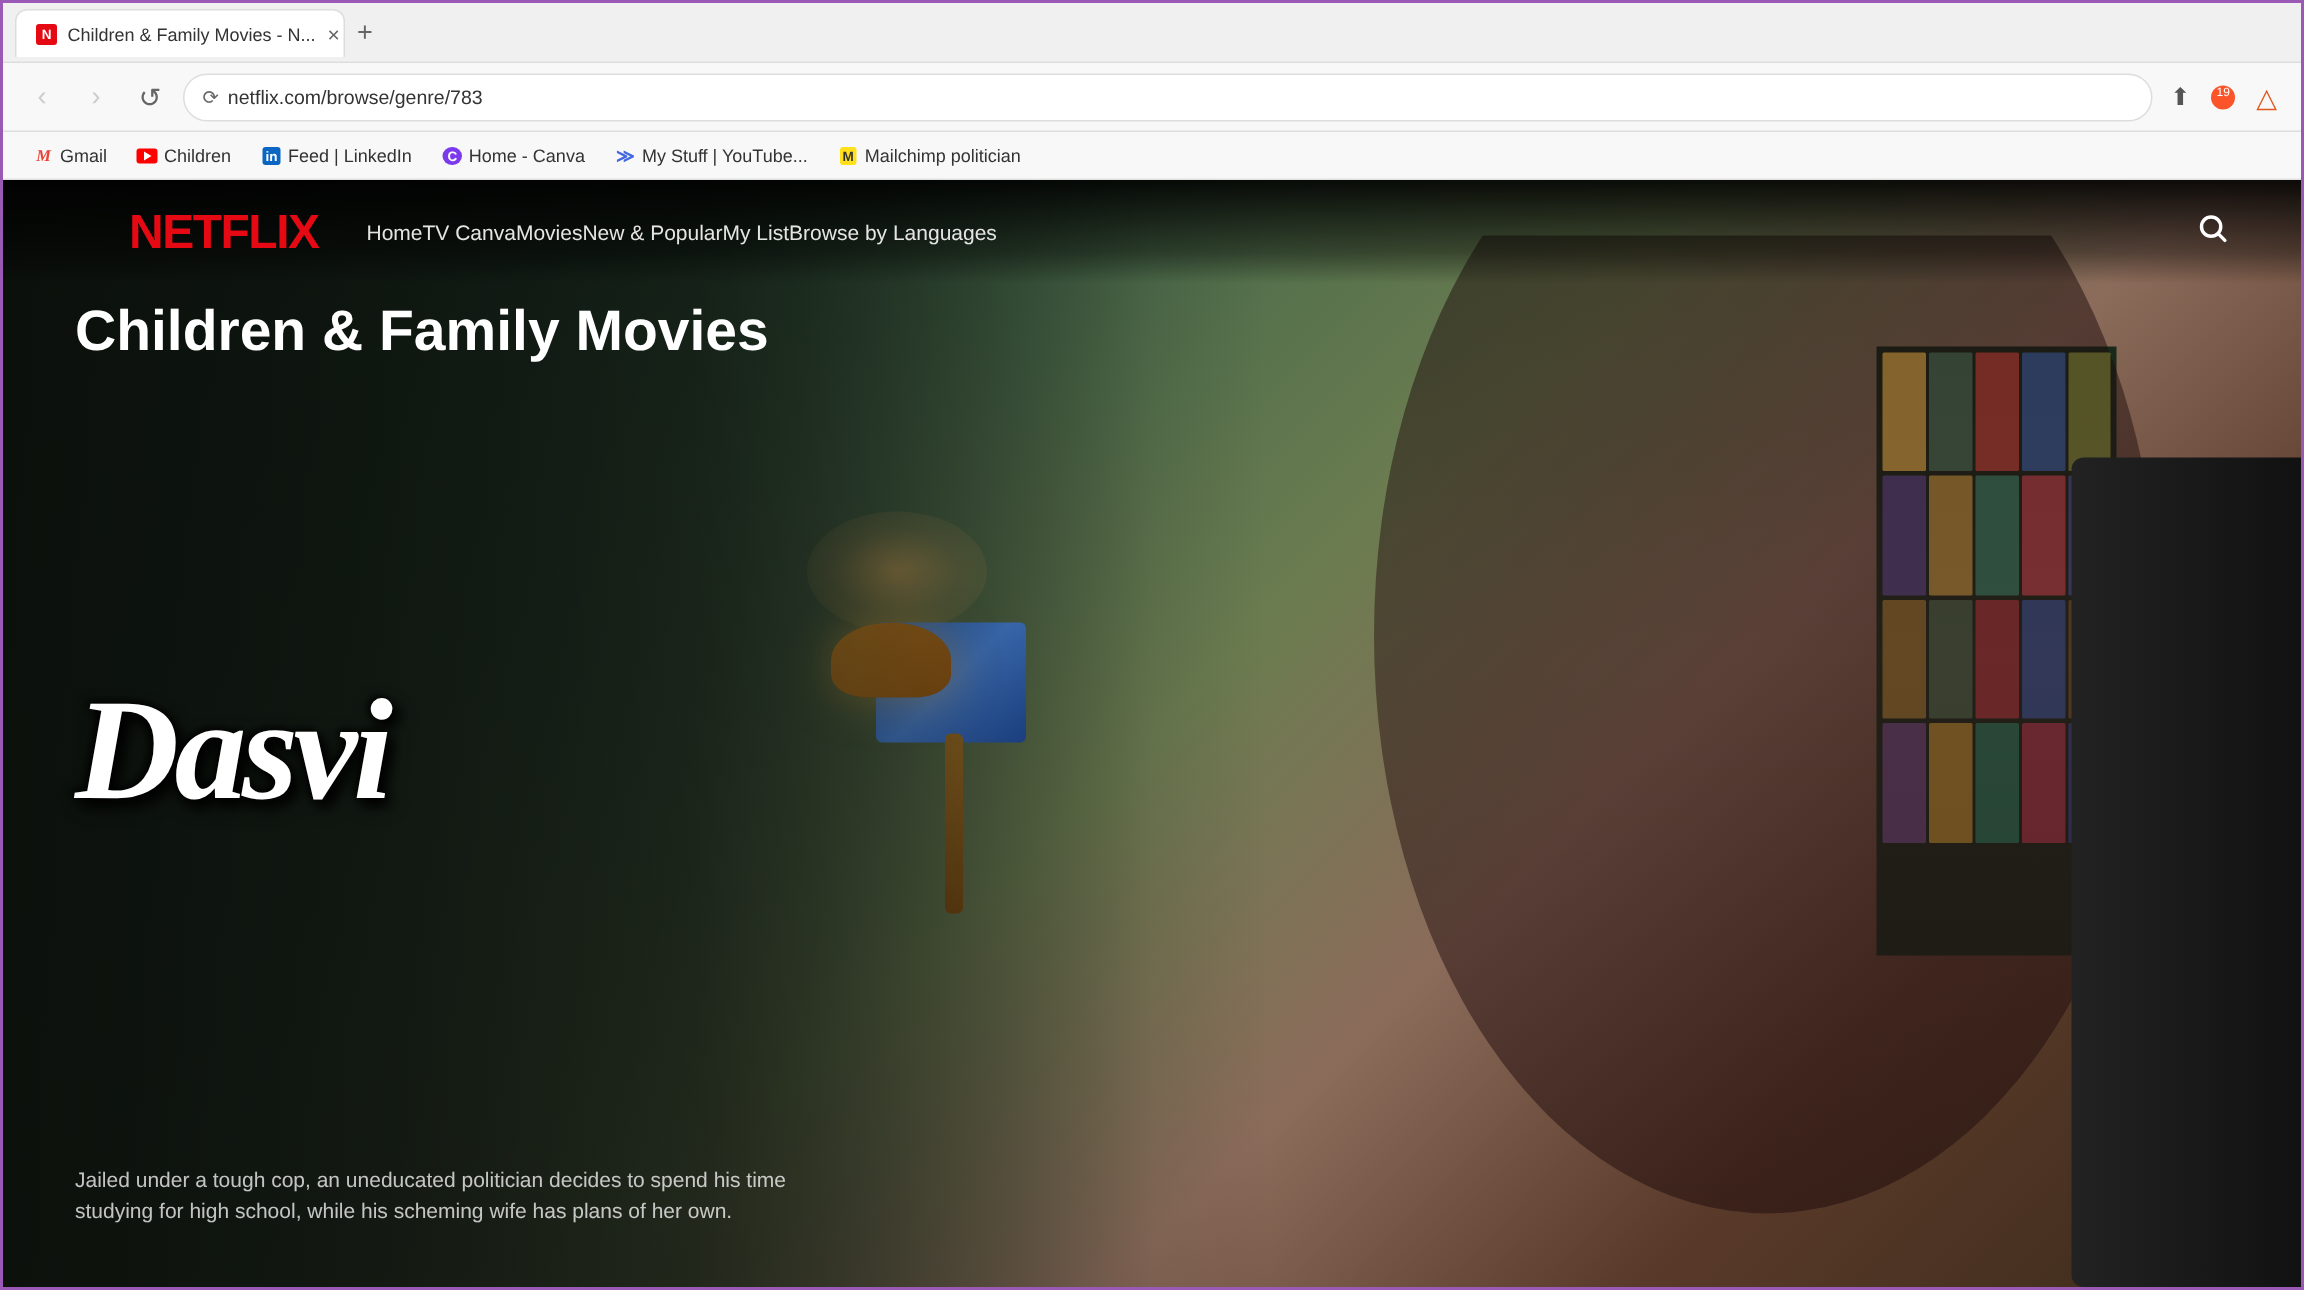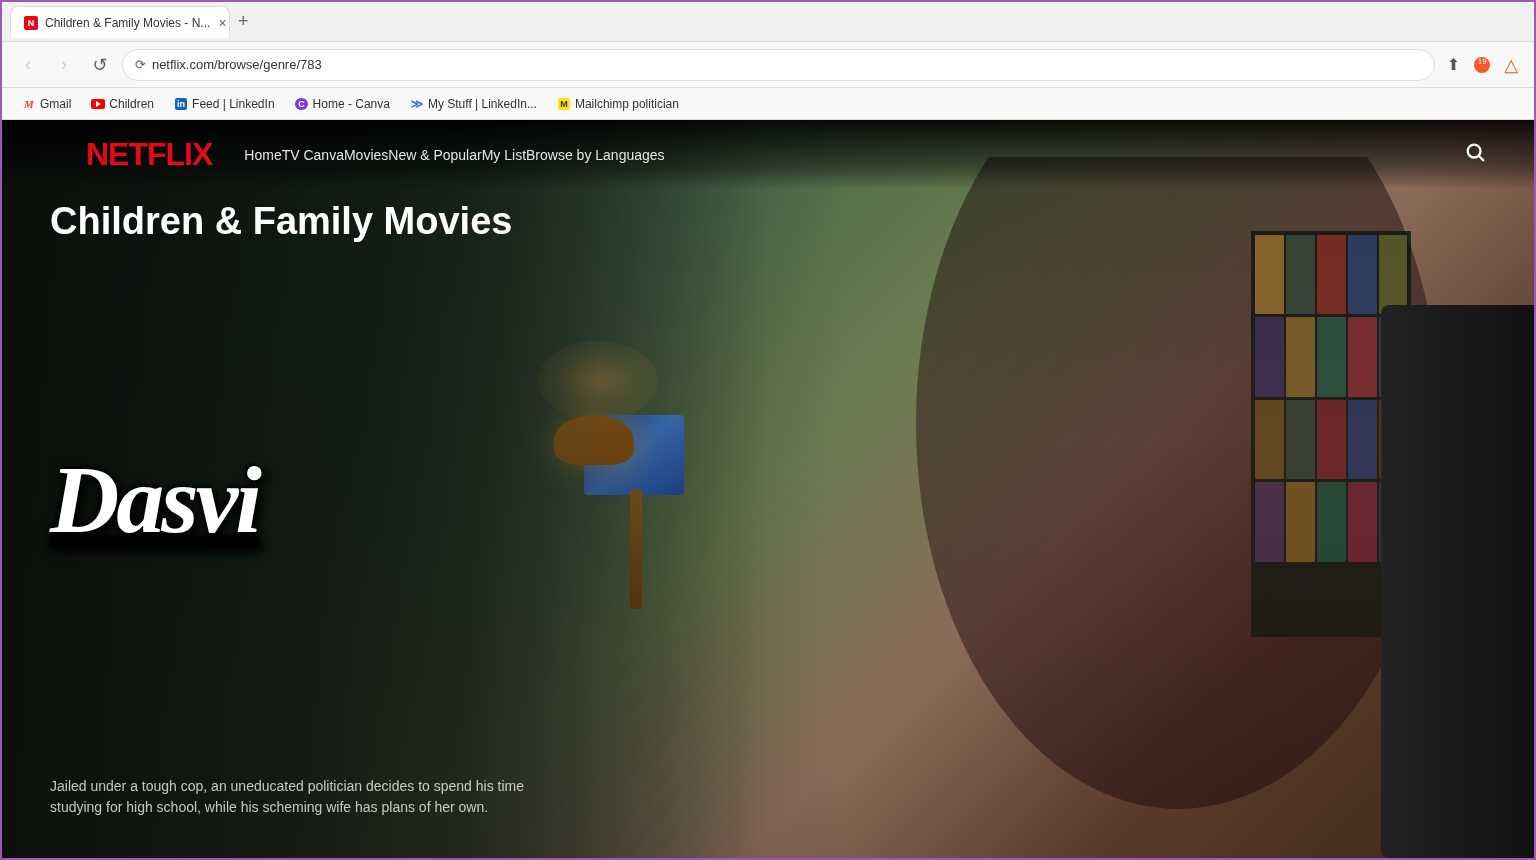--- a/index.html
+++ b/index.html
@@ -322,21 +322,20 @@
       font-size: 38px;
       font-weight: 700;
       padding-top: 80px;
     }
 
     .movie-logo-area {
       flex: 1;
       display: flex;
       align-items: center;
       padding-bottom: 20px;
-      text-decoration: underline;
     }
 
     .hero-description {
       color: rgba(255,255,255,0.75);
       font-size: 14px;
       line-height: 1.5;
       max-width: 500px;
       padding-bottom: 40px;
     }
 
@@ -458,21 +457,21 @@
     <div class="bookmark-item">
       <div class="bookmark-favicon">
         <span style="background:#7C3AED;color:white;font-size:9px;font-weight:bold;padding:1px 3px;border-radius:50%;">C</span>
       </div>
       <span>Home - Canva</span>
     </div>
     <div class="bookmark-item">
       <div class="bookmark-favicon">
         <span style="color:#4169e1;font-size:12px;font-weight:bold;">≫</span>
       </div>
-      <span>My Stuff | LinkedIn...</span>
+      <span>My Stuff | YouTube...</span>
     </div>
     <div class="bookmark-item">
       <div class="bookmark-favicon">
         <span style="background:#FFE01B;color:#333;font-size:9px;font-weight:bold;padding:1px 2px;border-radius:2px;">M</span>
       </div>
       <span>Mailchimp politician</span>
     </div>
   </div>
 
   <div class="netflix-page">

